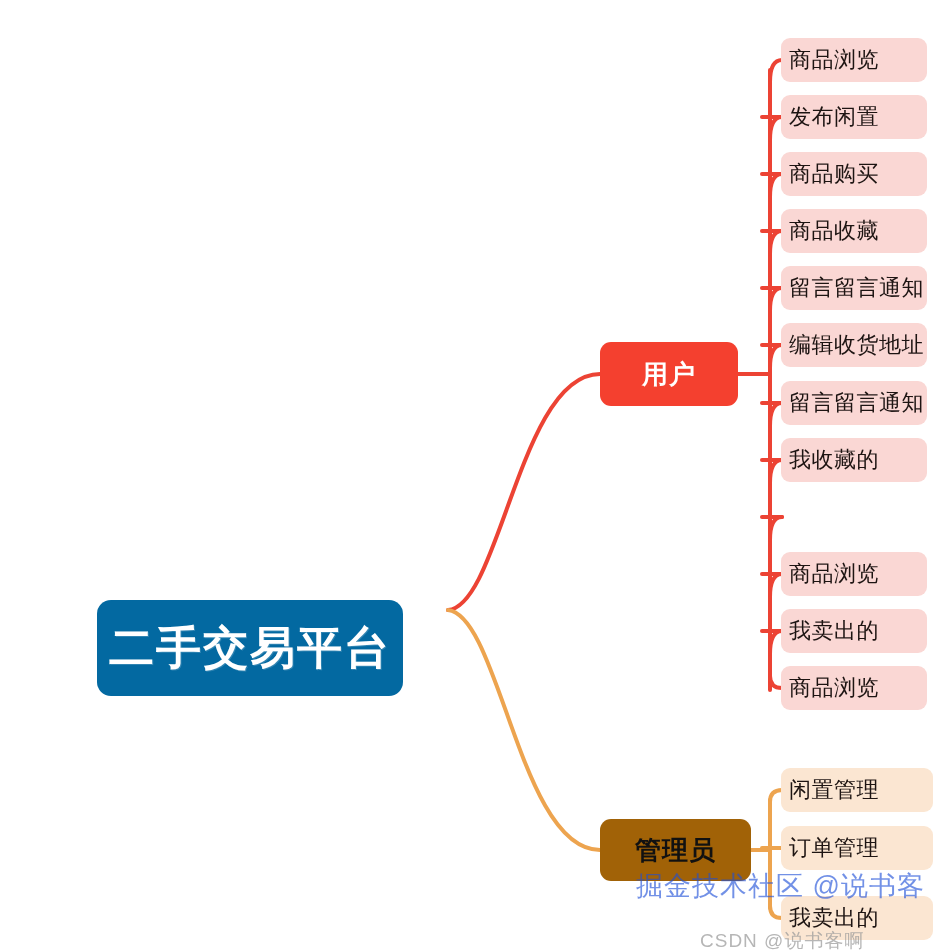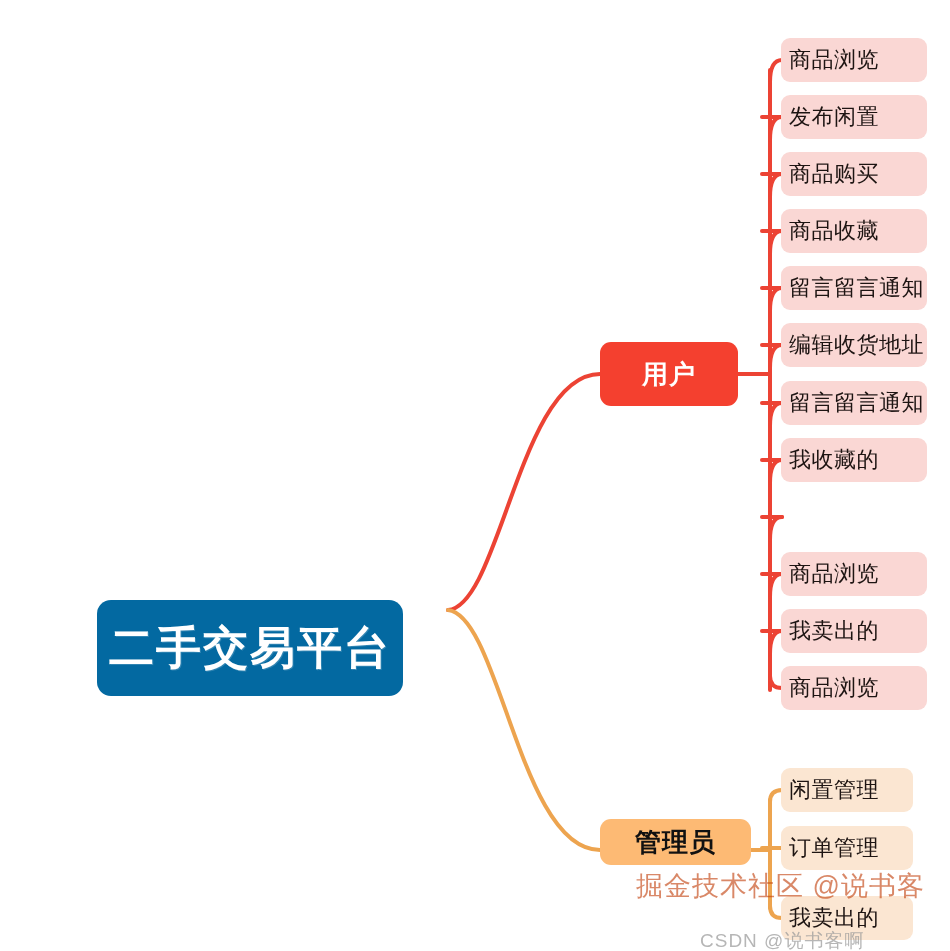--- a/index.html
+++ b/index.html
@@ -69,22 +69,22 @@
     font-size: 26px;
     font-weight: bold;
     letter-spacing: 1px;
   }
 
   
   .branch-admin {
     left: 600px;
     top: 819px;
     width: 151px;
-    height: 46px;
-    background: #fdba74;
+    height: 62px;
+    background: #a16207;
     border-radius: 11px;
     justify-content: center;
   }
   .branch-admin .label {
     color: #111111;
     font-size: 26px;
     font-weight: bold;
     letter-spacing: 1px;
   }
 
@@ -104,31 +104,31 @@
     color: #1d1412;
     letter-spacing: 0.5px;
   }
   .leaf-user {
     left: 781px;
     width: 146px;
     background: #fad7d4;
   }
   .leaf-admin {
     left: 781px;
-    width: 132px;
+    width: 152px;
     background: #fbe6d2;
   }
 
   
   .wm-main {
     position: absolute;
     left: 636px;
     top: 868px;
     font-size: 27px;
-    color: #c2410c;
+    color: #1d4ed8;
     opacity: 0.62;
     white-space: nowrap;
     letter-spacing: 1px;
     text-align: right;
   }
   .wm-csdn {
     position: absolute;
     left: 700px;
     top: 928px;
     font-size: 19px;

